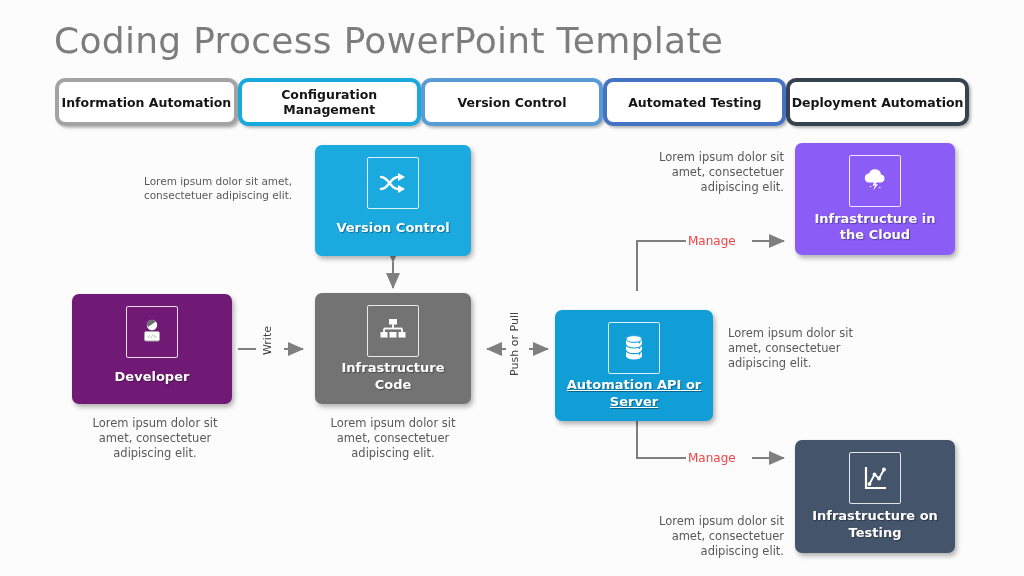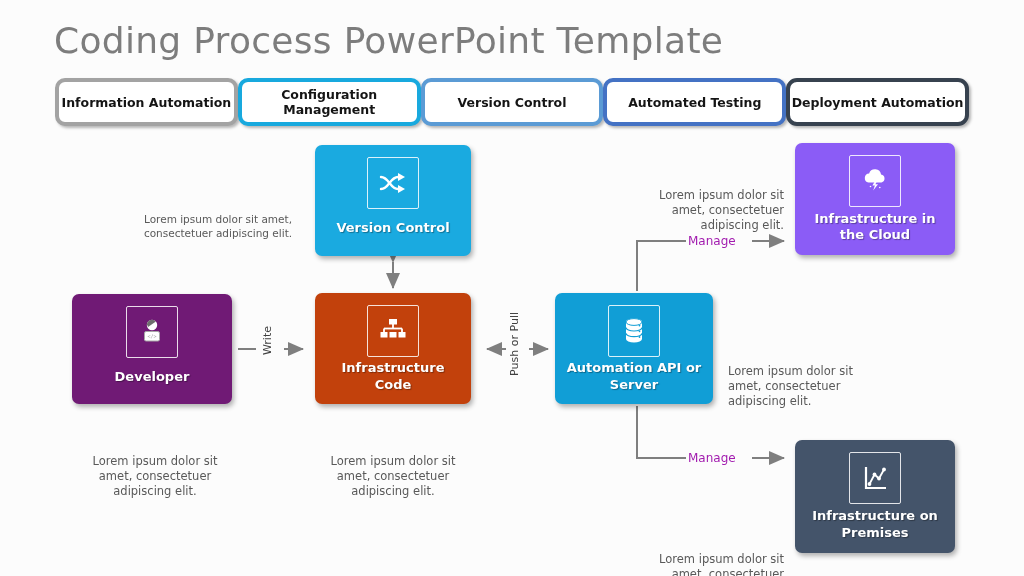--- a/index.html
+++ b/index.html
@@ -17,64 +17,64 @@
   .tab{
     flex:1;background:#ffffff;border:4px solid #999;border-radius:10px;height:40px;
     display:flex;align-items:center;justify-content:center;text-align:center;
     font-weight:bold;font-size:12.5px;line-height:1.2;color:#151515;
     box-shadow:2px 2px 3px rgba(0,0,0,.28);
   }
   .tab-1{border-color:#a3a3a3;}
   .tab-2{border-color:#18a9de;}
   .tab-3{border-color:#5b9bd5;}
   .tab-4{border-color:#4472c4;}
-  .tab-5{border-color:#37424f;border-radius:11px;}
+  .tab-5{border-color:#37424f;}
   
   .node{
     position:absolute;border-radius:7px;color:#fff;display:flex;flex-direction:column;
     align-items:center;box-shadow:2px 3px 5px rgba(0,0,0,.3);
   }
   .node .iconbox{
     margin-top:12px;width:50px;height:50px;flex:none;
     border:1.5px solid rgba(255,255,255,.85);border-radius:2px;
     display:flex;align-items:center;justify-content:center;
   }
   .node .label{
     flex:1;display:flex;align-items:center;justify-content:center;text-align:center;
     font-weight:bold;font-size:13px;line-height:1.25;padding:0 8px 8px;
     text-shadow:1px 1px 1px rgba(0,0,0,.35);
   }
   .node-version    {left:315px;top:145px;width:156px;height:111px;background:#1aaae0;}
   .node-developer  {left:72px; top:294px;width:160px;height:110px;background:#701a75;}
-  .node-infracode  {left:315px;top:293px;width:156px;height:111px;background:#c2410c;}
-  .node-api        {left:555px;top:293px;width:158px;height:111px;background:#119ed6;}
+  .node-infracode  {left:315px;top:293px;width:156px;height:111px;background:#737373;}
+  .node-api        {left:555px;top:310px;width:158px;height:111px;background:#119ed6;text-decoration:underline;}
   .node-cloud      {left:795px;top:143px;width:160px;height:112px;background:#8b5cf6;}
   .node-premises   {left:795px;top:440px;width:160px;height:113px;background:#44546a;}
   .node-version  svg{color:#1aaae0;}
   .node-developer svg{color:#a6a6a6;}
   .node-infracode svg{color:#5b9bd5;}
   .node-api      svg{color:#119ed6;}
   .node-cloud    svg{color:#4472c4;}
   .node-premises svg{color:#44546a;}
   
-  .lorem{position:absolute;color:#595959;font-size:11.5px;line-height:1.3;margin-top:38px;}
+  .lorem{position:absolute;color:#595959;font-size:11.5px;line-height:1.3;}
   .lorem-version  {left:128px;top:175px;width:180px;text-align:center;font-size:10.5px;}
   .lorem-developer{left:79px; top:416px;width:152px;text-align:center;}
   .lorem-infracode{left:317px;top:416px;width:152px;text-align:center;}
   .lorem-api      {left:728px;top:326px;width:160px;text-align:left;}
   .lorem-cloud    {left:632px;top:150px;width:152px;text-align:right;}
   .lorem-premises {left:632px;top:514px;width:152px;text-align:right;}
   
   .vlabel{
     position:absolute;color:#404040;font-size:11px;
     writing-mode:vertical-rl;transform:rotate(180deg);white-space:nowrap;
   }
   .vlabel-write{left:261px;top:326px;}
   .vlabel-push {left:508px;top:312px;}
-  .hlabel{position:absolute;color:#a21caf;font-size:12px;white-space:nowrap;}
+  .hlabel{position:absolute;color:#ef4444;font-size:12px;white-space:nowrap;}
   .hlabel-manage-top{left:688px;top:234px;}
   .hlabel-manage-bottom{left:688px;top:451px;}
   
   .wires{position:absolute;left:0;top:0;pointer-events:none;}
 </style>
 </head>
 <body>
 
 <svg class="wires" width="1024" height="576">
   <defs>
@@ -196,21 +196,21 @@
   <div class="iconbox">
     <svg width="36" height="36" viewBox="0 0 36 36">
       <path d="M9,7 V28 H29" stroke="#fff" stroke-width="2.2" fill="none"></path>
       <polyline points="12.5,24 17.5,14.5 22,18.5 27,9.5" stroke="#fff" stroke-width="1.8" fill="none"></polyline>
       <circle cx="12.5" cy="24" r="1.9" fill="#fff"></circle>
       <circle cx="17.5" cy="14.5" r="1.9" fill="#fff"></circle>
       <circle cx="22" cy="18.5" r="1.9" fill="#fff"></circle>
       <circle cx="27" cy="9.5" r="1.9" fill="#fff"></circle>
     </svg>
   </div>
-  <div class="label">Infrastructure on Premises</div>
+  <div class="label">Infrastructure on Testing</div>
 </div>
 
 <div class="vlabel vlabel-write">Write</div>
 <div class="vlabel vlabel-push">Push or Pull</div>
 <div class="hlabel hlabel-manage-top">Manage</div>
 <div class="hlabel hlabel-manage-bottom">Manage</div>
 
 <div class="lorem lorem-version">Lorem ipsum dolor sit amet, consectetuer adipiscing elit.</div>
 <div class="lorem lorem-developer">Lorem ipsum dolor sit amet, consectetuer adipiscing elit.</div>
 <div class="lorem lorem-infracode">Lorem ipsum dolor sit amet, consectetuer adipiscing elit.</div>

